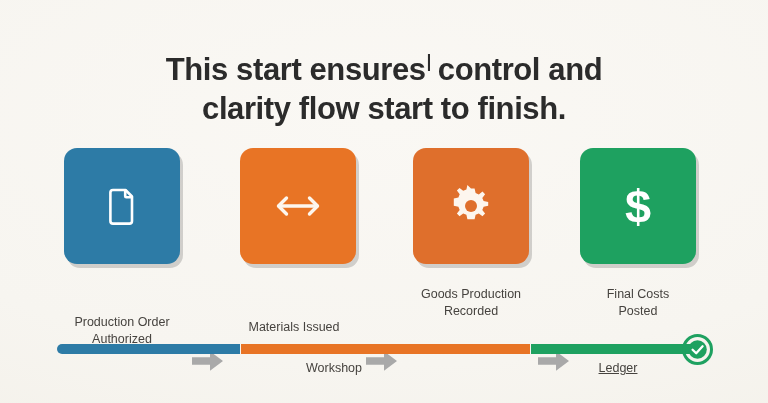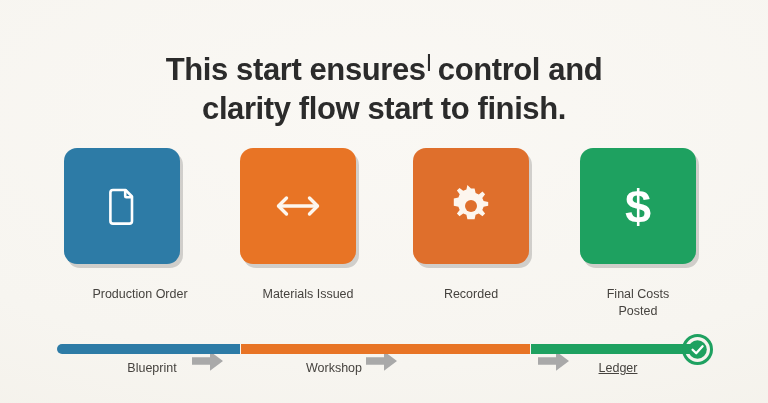--- a/index.html
+++ b/index.html
@@ -202,27 +202,29 @@
         <path d="M0 7.2 H18 V1.2 L31 11 L18 20.8 V14.8 H0 Z" fill="#a9a9a9"></path>
       </svg>
     </div>
     <div class="arrow" style="left:538px;">
       <svg width="32" height="22" viewBox="0 0 32 22" aria-hidden="true">
         <path d="M0 7.2 H18 V1.2 L31 11 L18 20.8 V14.8 H0 Z" fill="#a9a9a9"></path>
       </svg>
     </div>
   </div>
 
-  <div class="caption" style="left:52px;">
+  <div class="caption" style="left:34px;margin-top:28px;">
     <span>Production Order</span>
-  </div>
-  <div class="caption" style="left:220px;">
+    <span>Authorized</span>
+  </div>
+  <div class="caption" style="left:206px;margin-top:33px;">
     <span>Materials Issued</span>
   </div>
   <div class="caption" style="left:383px;">
+    <span>Goods Production</span>
     <span>Recorded</span>
   </div>
   <div class="caption" style="left:550px;">
     <span>Final Costs</span>
     <span>Posted</span>
   </div>
 
   <div id="progress">
     <div class="seg rounded-l" style="left:0px; width:183px; background:#2d7ba6;"></div>
     <div class="seg" style="left:184px; width:289px; background:#e87425;"></div>
@@ -230,17 +232,16 @@
   </div>
 
   <div id="check-badge">
     <svg width="31" height="31" viewBox="0 0 31 31" aria-hidden="true">
       <circle cx="15.5" cy="15.5" r="14" fill="none" stroke="#1ea160" stroke-width="3"></circle>
       <circle cx="15.5" cy="15.5" r="9.3" fill="#1ea160"></circle>
       <path d="M10.6 15.8 L14.2 19.3 L20.6 12.3" fill="none" stroke="#ffffff" stroke-width="2.3" stroke-linecap="round" stroke-linejoin="round"></path>
     </svg>
   </div>
 
-  <div class="bar-label" style="left:62px; width:180px;">Blueprint</div>
   <div class="bar-label" style="left:244px; width:180px;">Workshop</div>
   <div class="bar-label" style="left:528px; width:180px;text-decoration:underline;">Ledger</div>
 
 </div>
 
 </body></html>

